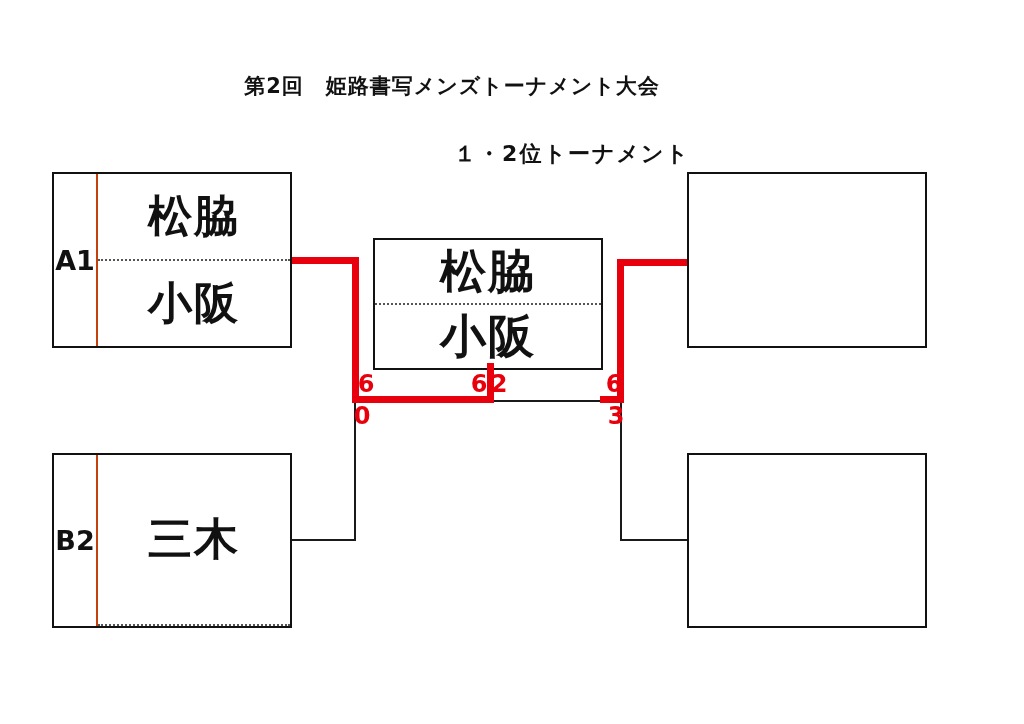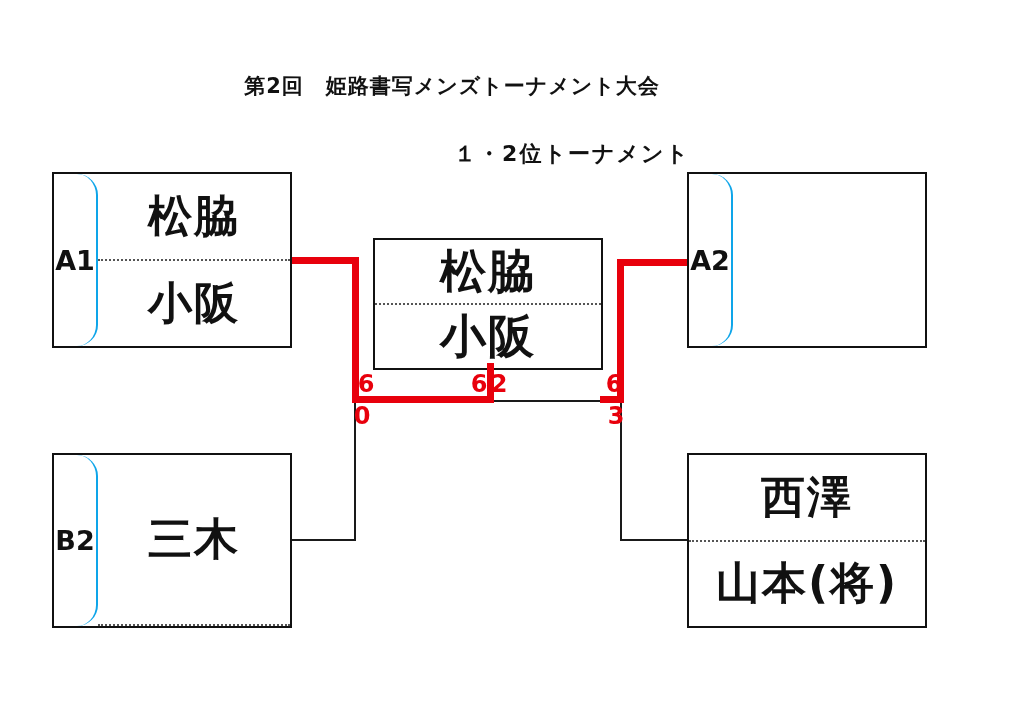--- a/index.html
+++ b/index.html
@@ -24,23 +24,23 @@
   .subtitle{
     position:absolute;left:290px;top:139px;width:400px;
     text-align:right;font-size:22px;font-weight:bold;letter-spacing:2px;
     white-space:nowrap;
   }
   .team-box{
     position:absolute;display:flex;
     border:2.5px solid #111;background:#fff;box-sizing:border-box;
   }
   .seed-col{
-    width:42px;border-right:2px solid #0ea5e9;
+    width:42px;border-right:2px solid #c2410c;
     display:flex;align-items:center;justify-content:center;
-    font-weight:bold;font-size:27px;border-radius:21px;
+    font-weight:bold;font-size:27px;
   }
   .names-col{flex:1;display:flex;flex-direction:column;min-width:0;}
   .name-cell{
     flex:1;display:flex;align-items:center;justify-content:center;
     font-weight:bold;font-size:44px;letter-spacing:2px;white-space:nowrap;
   }
   .name-cell.top{border-bottom:2px dotted #555;}
   .champ-box .name-cell{font-size:46px;}
   .hline,.vline{position:absolute;background:var(--line-color);}
   .redline{position:absolute;background:var(--winner-color);}
@@ -59,35 +59,30 @@
 
   <div class="team-box" style="left:52px;top:172px;width:240px;height:176px;">
     <div class="seed-col">A1</div>
     <div class="names-col">
       <div class="name-cell top">松脇</div>
       <div class="name-cell">小阪</div>
     </div>
   </div>
 
   <div class="team-box" style="left:687px;top:172px;width:240px;height:176px;">
-    <div class="seed-col">A2</div>
   </div>
 
   <div class="team-box" style="left:52px;top:453px;width:240px;height:175px;">
     <div class="seed-col">B2</div>
     <div class="names-col">
       <div class="name-cell top">三木</div>
     </div>
   </div>
 
   <div class="team-box" style="left:687px;top:453px;width:240px;height:175px;">
-    <div class="names-col">
-      <div class="name-cell top">西澤</div>
-      <div class="name-cell">山本(将)</div>
-    </div>
   </div>
 
   <div class="team-box champ-box" style="left:373px;top:238px;width:230px;height:132px;">
     <div class="names-col">
       <div class="name-cell top">松脇</div>
       <div class="name-cell">小阪</div>
     </div>
   </div>
 
   <div class="hline" style="left:490px;top:400px;width:132px;height:2px;"></div>

